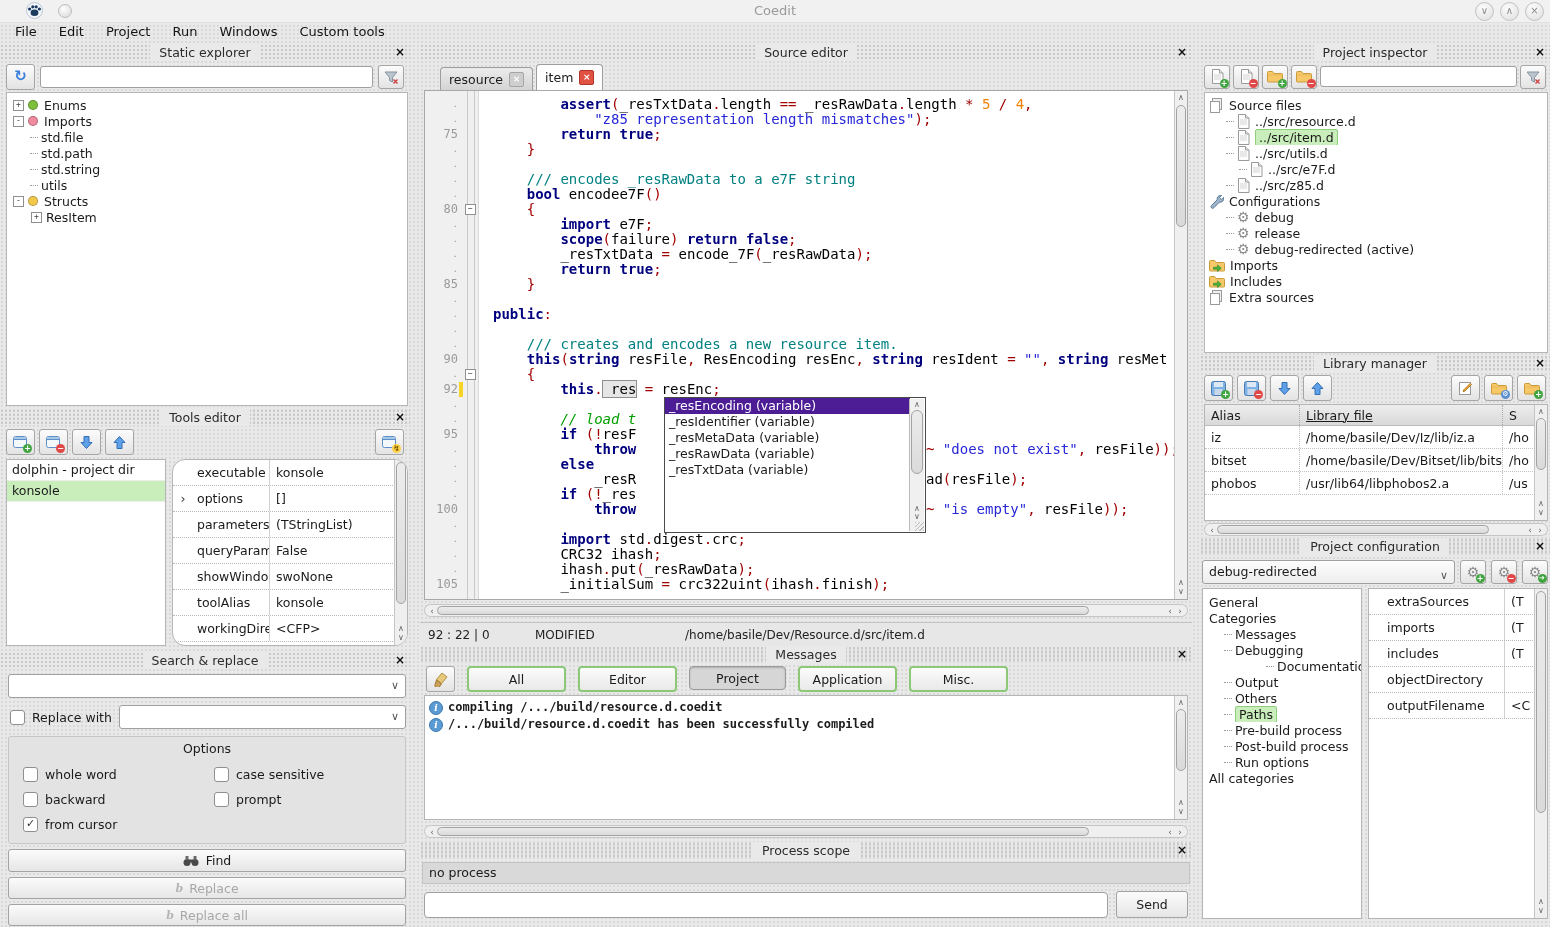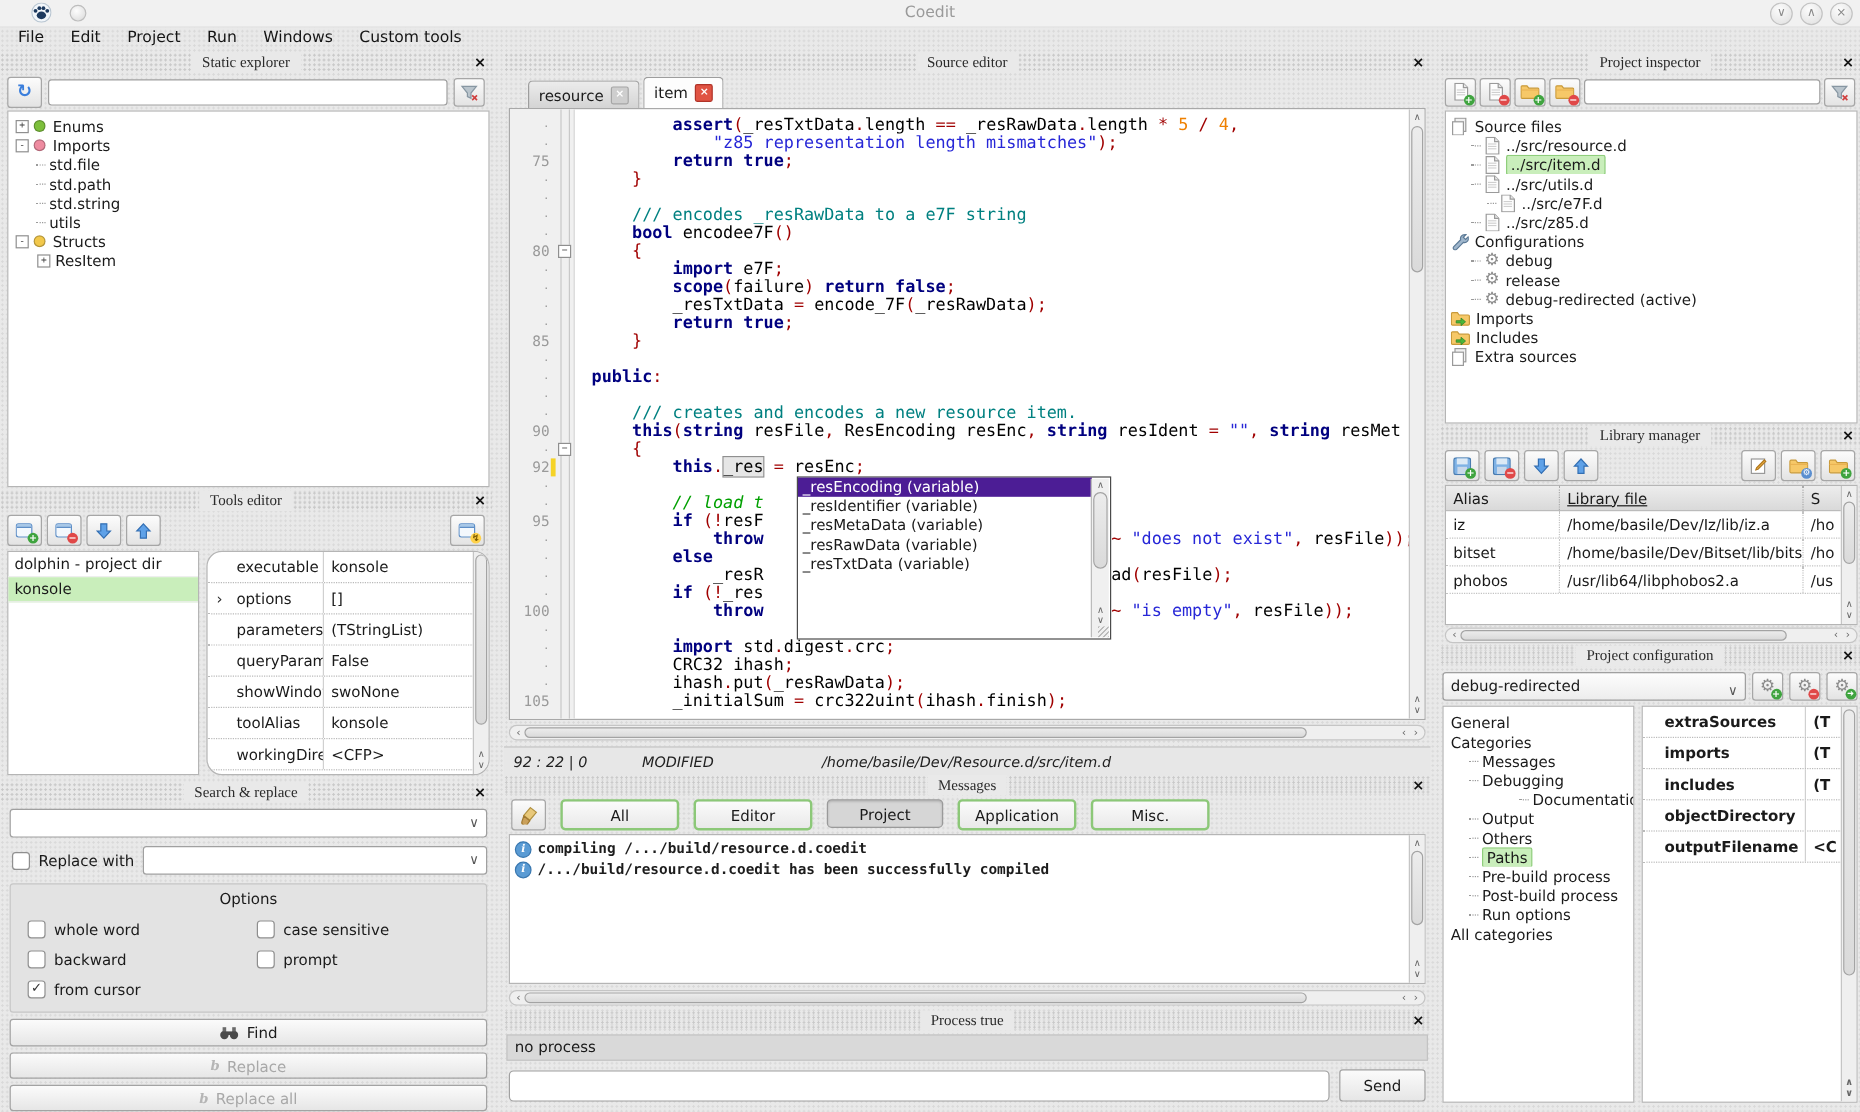--- a/index.html
+++ b/index.html
@@ -14,21 +14,21 @@
             background:radial-gradient(circle at 40% 35%,#fdfdfd,#d8d8d8);border:1px solid #bdbdbd;}
   #winbtns{position:absolute;right:6px;top:2px;display:flex;gap:6px;}
   .wbtn{width:17px;height:17px;border-radius:50%;border:1px solid #c2c2c2;color:#8a8a8a;
         background:radial-gradient(circle at 40% 30%,#fcfcfc,#dedede);font-size:10px;line-height:16px;text-align:center;}
   #menubar{position:absolute;left:4px;top:22px;height:21px;display:flex;}
   .menuitem{padding:2px 11px;font-size:13px;color:#141414;}
   
   .panel{position:absolute;}
   .phead{position:relative;height:17px;text-align:center;color:#2b2b2b;font-size:12.5px;
          background-image:radial-gradient(#c9c9c9 0.9px,rgba(0,0,0,0) 1px);background-size:4px 4px;}
-  .phead .ttl{display:inline-block;padding:0 9px;background:#e9e9e9;line-height:17px;font-family:Liberation Serif, serif;}
+  .phead .ttl{display:inline-block;padding:0 9px;background:#e9e9e9;line-height:17px;}
   .phead .closex{position:absolute;right:5px;top:0;font-weight:bold;color:#111;font-size:12px;line-height:16px;}
   .tbtn{height:24px;min-width:27px;border:1px solid #a6a6a6;border-radius:3px;position:relative;
         background:linear-gradient(#fcfcfc,#e3e3e3);display:flex;align-items:center;justify-content:center;}
   .tbtn.small{height:22px;min-width:24px;}
   .icw{position:relative;display:inline-flex;align-items:center;justify-content:center;width:17px;height:16px;}
   .badge{position:absolute;right:-3px;bottom:-3px;width:9px;height:9px;border-radius:50%;
          font:bold 8px/9px "DejaVu Sans",sans-serif;color:#fff;text-align:center;}
   .badge.add{background:#3fa43f;}  .badge.del{background:#e04848;}
   .badge.bolt{background:#ffd24a;color:#7a5a00;} .badge.arrow{background:#3fa43f;font-size:7px;}
   .badge.gear{background:#5b8fd0;font-size:7px;}
@@ -89,21 +89,21 @@
   .cl-right{position:absolute;top:0;white-space:pre;}
   .tk-k{color:#00007f;font-weight:bold;} .tk-p{color:#000;} .tk-o{color:#a00000;}
   .tk-s{color:#2727d7;} .tk-n{color:#ef8000;} .tk-c{color:#00a000;font-style:italic;}
   .tk-d{color:#008080;} .tk-x{color:#000;background:#e6e6e6;outline:1px solid #8f8f8f;}
   #ed-popup{position:absolute;left:239px;top:306px;width:260px;height:134px;background:#fff;border:1px solid #4a4a4a;z-index:5;}
   .citem{height:16px;line-height:16px;padding-left:4px;font-size:12.5px;white-space:nowrap;overflow:hidden;margin-right:15px;}
   .citem.sel{background:#4c1d95;color:#fff;}
   #ed-popup .psb{position:absolute;right:1px;top:1px;bottom:1px;width:14px;background:#f0f0f0;border-left:1px solid #bbb;}
   #ed-status{position:absolute;left:0px;right:0px;top:578px;height:24px;background:#e7e7e7;border-top:1px solid #c4c4c4;
              font-size:12px;color:#222;}
-  #ed-status span{position:absolute;top:5px;white-space:nowrap;font-style:italic;}
+  #ed-status span{position:absolute;top:5px;white-space:nowrap;}
   
   .fbtn{height:22px;min-width:95px;border:2px solid #8cc878;border-radius:4px;background:linear-gradient(#fbfbfb,#e9e9e9);
         display:flex;align-items:center;justify-content:center;font-size:12.5px;}
   .fbtn.pressed{border:1px solid #9a9a9a;background:#d6d6d6;box-shadow:inset 0 1px 2px rgba(0,0,0,.2);}
   .msrow{height:17px;display:flex;align-items:center;gap:5px;padding-left:4px;
          font:bold 12px/17px "DejaVu Sans Mono",monospace;color:#1c1c1c;white-space:nowrap;}
   .infoic{width:12px;height:12px;border-radius:50%;background:#5a9bd4;border:1px solid #3a78b0;color:#fff;
           font:italic bold 9px/12px "DejaVu Serif",serif;text-align:center;flex:none;}
   
   .lth{display:flex;height:20px;background:linear-gradient(#ededed,#d9d9d9);border-bottom:1px solid #bbb;
@@ -547,21 +547,21 @@
     <div class="sbh" style="left:4px;right:4px;bottom:4px;">
       <span class="sarrh" style="left:2px;">‹</span>
       <div class="sbt" style="top:1px;bottom:1px;left:12px;width:650px;"></div>
       <span class="sarrh" style="right:12px;">‹</span>
         <span class="sarrh" style="right:2px;">›</span>
     </div>
   </div>
 
   <div class="panel" id="p-process" style="left:420px;top:842px;width:772px;height:85px;">
     <div class="phead">
-      <span class="ttl">Process true</span>
+      <span class="ttl">Process scope</span>
       <span class="closex">×</span>
     </div>
     <div style="position:absolute;left:2px;right:2px;top:20px;height:22px;background:#d9d9d9;border:1px solid #c3c3c3;box-sizing:border-box;line-height:20px;padding-left:6px;">no process</div>
     <div style="position:absolute;left:4px;top:49px;right:4px;height:27px;display:flex;gap:8px;align-items:center;">
       <input class="input" style="flex: 1 1 0%; height: 26px; border-radius: 4px;" value="">
       <div class="pbtn" style="width:70px;height:25px;">
         <span>Send</span>
       </div>
     </div>
   </div>
@@ -927,21 +927,21 @@
           <span>Post-build process</span>
         </div>
         <div class="trow" style="padding-left: 20px;">
           <span class="ttick"></span>
           <span>Run options</span>
         </div>
         <div class="trow" style="padding-left: 6px;">
           <span>All categories</span>
         </div>
       </div>
-    <div class="whitebox grid" id="pc-grid" style="position:absolute;left:168px;top:50px;right:2px;bottom:8px;font-weight:bold;">
+    <div class="whitebox grid" id="pc-grid" style="position:absolute;left:168px;top:50px;right:2px;bottom:8px;">
         <div class="grow">
           <div class="gmark" style="width: 14px;"></div>
           <div class="glab" style="width: 122px;">extraSources</div>
           <div class="gval" style="flex: 1 1 0%;">(T</div>
         </div>
         <div class="grow">
           <div class="gmark" style="width: 14px;"></div>
           <div class="glab" style="width: 122px;">imports</div>
           <div class="gval" style="flex: 1 1 0%;">(T</div>
         </div>

